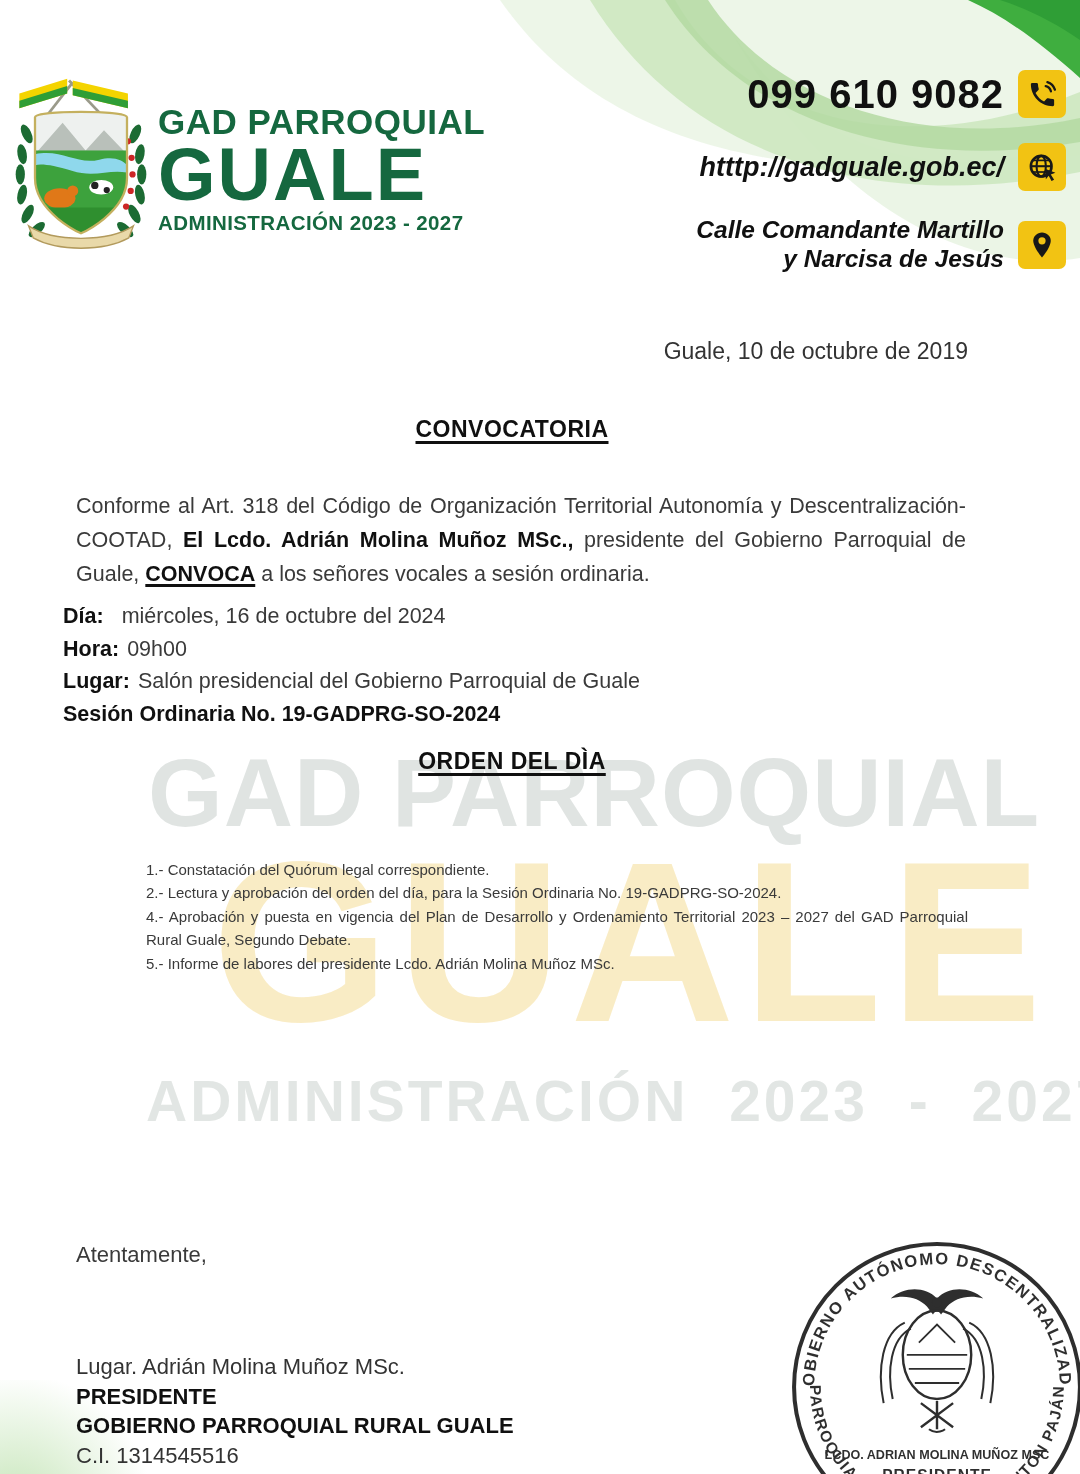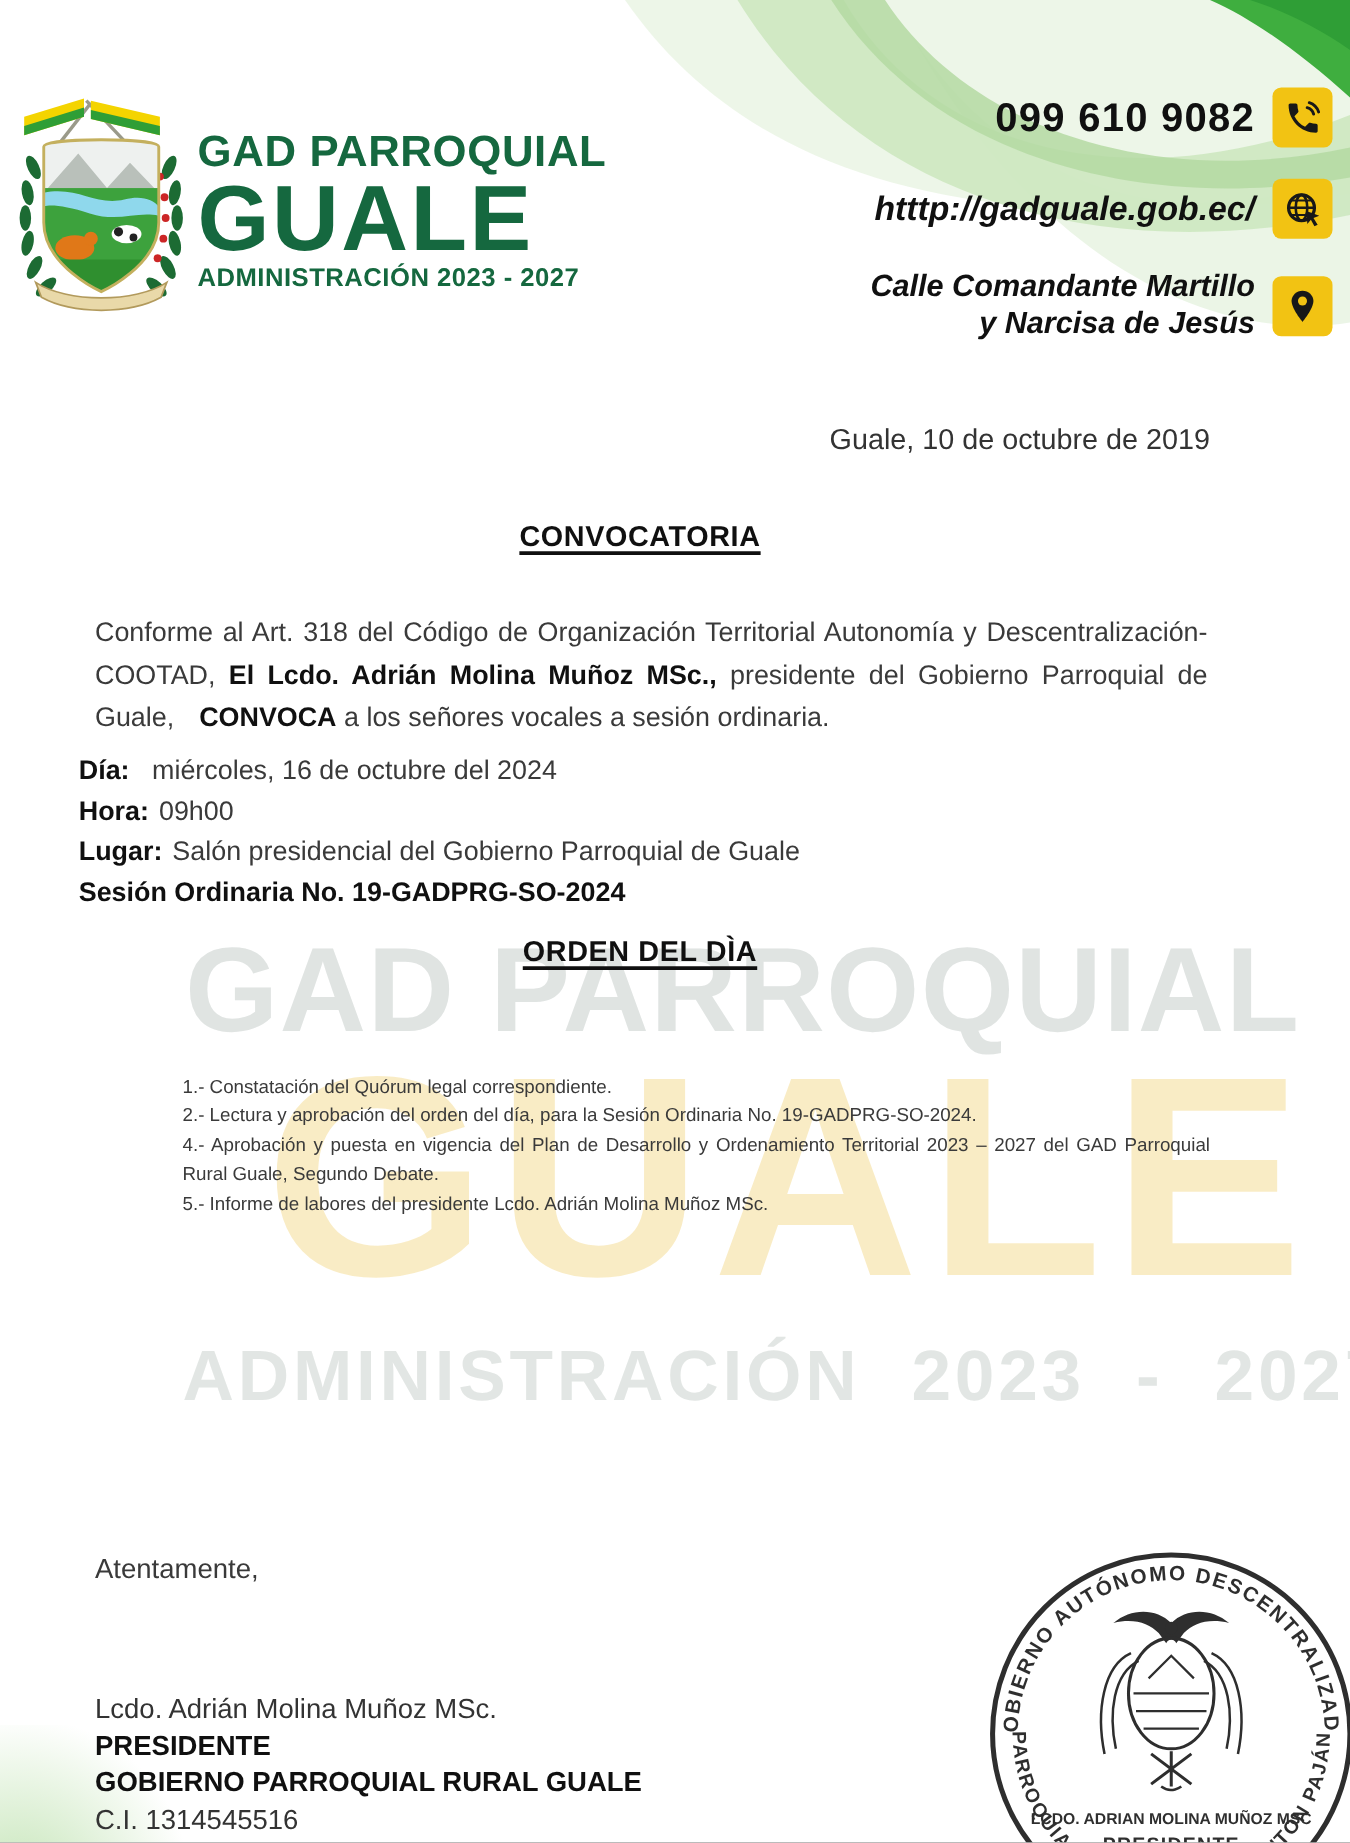--- a/index.html
+++ b/index.html
@@ -21,33 +21,33 @@
   .wm3{left:146px;top:1068px;font-size:57px;letter-spacing:3px;word-spacing:22px;color:#ccd3cf;opacity:.55;}
   
   .logo{position:absolute;left:12px;top:64px;display:flex;align-items:flex-start;gap:8px;z-index:2;}
   .logo-text{margin-top:40px;color:#15683f;}
   .logo-l1{font-size:35px;font-weight:800;letter-spacing:.5px;line-height:1;}
   .logo-l2{font-size:74px;font-weight:800;letter-spacing:2px;line-height:.92;margin-top:2px;}
   .logo-l3{font-size:20.5px;font-weight:800;letter-spacing:.4px;margin-top:2px;}
   .contact{position:absolute;right:14px;top:70px;display:flex;flex-direction:column;align-items:flex-end;gap:25px;z-index:2;}
   .crow{display:flex;align-items:center;gap:14px;}
   .icon-box{width:48px;height:48px;border-radius:7px;background:#f2c313;display:flex;align-items:center;justify-content:center;flex:0 0 auto;}
-  .phone-txt{font-size:32px;font-weight:800;color:#101010;letter-spacing:1px;}
+  .phone-txt{font-size:40px;font-weight:800;color:#101010;letter-spacing:1px;}
   .url-txt{font-size:27px;font-weight:800;font-style:italic;color:#101010;}
   .addr-txt{font-size:24.5px;font-weight:800;font-style:italic;color:#101010;text-align:right;line-height:1.18;}
   
   .date-line{position:absolute;right:112px;top:338px;font-size:23px;color:#333;z-index:2;}
   .doc-title{position:absolute;left:0;right:56px;top:416px;text-align:center;z-index:2;}
   .orden-title{position:absolute;left:0;right:56px;top:748px;text-align:center;z-index:2;}
   .u-head{font-size:23px;font-weight:800;color:#101010;letter-spacing:.5px;
     text-decoration:underline;text-decoration-thickness:2.5px;text-underline-offset:4px;}
   .intro{position:absolute;left:76px;width:890px;top:490px;margin:0;z-index:2;
     font-size:21.5px;line-height:1.58;text-align:justify;}
   .intro .b{font-weight:800;color:#101010;}
-  .intro .cv{font-weight:800;color:#101010;text-decoration-thickness:2.5px;text-underline-offset:3px;margin-left:14px;}
+  .intro .cv{font-weight:800;color:#101010;text-decoration:underline;text-decoration-thickness:2.5px;text-underline-offset:3px;}
   .details{position:absolute;left:63px;top:600px;z-index:2;font-size:21.5px;line-height:1.52;}
   .details .lbl{font-weight:800;color:#101010;margin-right:8px;}
   .details .lbl.wide{margin-right:18px;}
   .details .sesion{font-weight:700;color:#101010;}
   .orden-list{position:absolute;left:146px;width:822px;top:858px;z-index:2;
     font-size:15px;line-height:1.56;text-align:justify;}
   .orden-list p{margin:0;}
   .closing{position:absolute;left:76px;top:1242px;font-size:22px;z-index:2;}
   .signature{position:absolute;left:76px;top:1352px;z-index:2;font-size:22px;line-height:29.5px;color:#333;}
   .signature .b{font-weight:800;color:#101010;}
@@ -203,21 +203,21 @@
   </div>
   <div class="orden-list">
       <p>1.- Constatación del Quórum legal correspondiente.</p>
       <p>2.- Lectura y aprobación del orden del día, para la Sesión Ordinaria No. 19-GADPRG-SO-2024.</p>
       <p>4.- Aprobación y puesta en vigencia del Plan de Desarrollo y Ordenamiento Territorial 2023 – 2027 del GAD Parroquial Rural Guale, Segundo Debate.</p>
       <p>5.- Informe de labores del presidente Lcdo. Adrián Molina Muñoz MSc.</p>
     </div>
 
   <div class="closing">Atentamente,</div>
   <div class="signature">
-    <div>Lcdo. Adrián Molina Muñoz MSc.</div>
+    <div>Lugar. Adrián Molina Muñoz MSc.</div>
     <div class="b">PRESIDENTE</div>
     <div class="b">GOBIERNO PARROQUIAL RURAL GUALE</div>
     <div>C.I. 1314545516</div>
     <div>Celular: 0996109082</div>
   </div>
 
   <div class="stamp">
     <svg width="302" height="302" viewBox="0 0 300 300">
       <defs>
         <path id="arcTop" d="M 28 150 A 122 122 0 0 1 272 150"></path>

